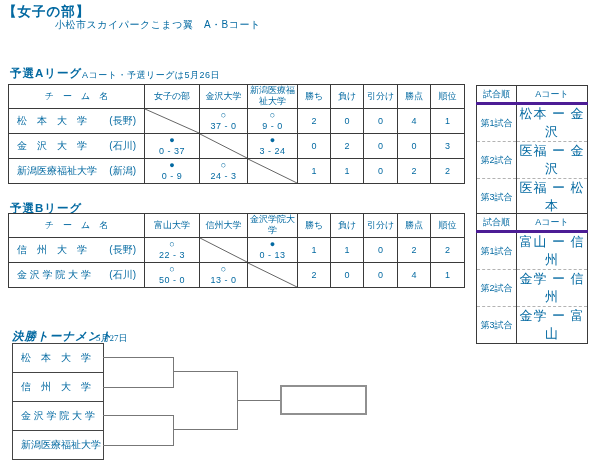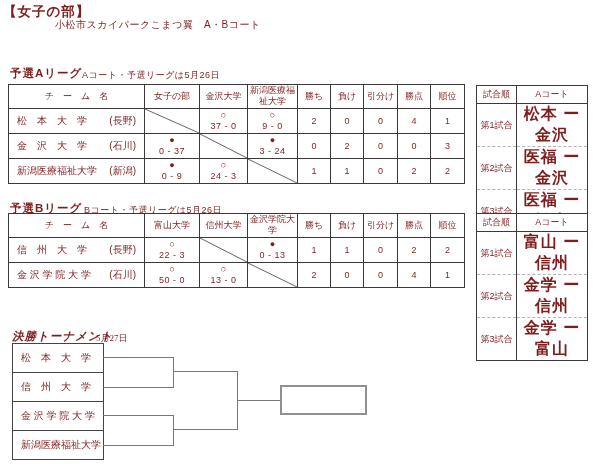--- a/index.html
+++ b/index.html
@@ -1,17 +1,17 @@
 <!DOCTYPE html>
 <html><head>
 <meta charset="utf-8">
 <style>
   html,body{margin:0;padding:0;background:#fff;}
   .page{position:relative;width:600px;height:475px;background:#ffffff;overflow:hidden;
-        font-family:"Liberation Sans","DejaVu Sans",sans-serif;color:#7f1d1d;}
+        font-family:"Liberation Sans","DejaVu Sans",sans-serif;color:#0369a1;}
   .abs{position:absolute;}
   .doc-title{left:3px;top:3px;font-size:13.5px;font-weight:bold;letter-spacing:1px;}
   .doc-line{font-size:10px;letter-spacing:0.5px;}
   .sec-label{font-size:11.5px;font-weight:bold;letter-spacing:1px;}
   .sec-sub{font-size:9px;text-underline-offset:2px;letter-spacing:0.5px;}
 
   table.league{position:absolute;border-collapse:collapse;table-layout:fixed;background:#fff;}
   table.league td,table.league th{border:1px solid #3a3a3a;padding:0;font-weight:normal;overflow:hidden;}
   table.league th{font-size:9px;line-height:1.25;text-align:center;vertical-align:middle;}
   td.teamcell{vertical-align:middle;font-size:10px;}
@@ -20,23 +20,23 @@
   .tpref{white-space:nowrap;}
   td.match{position:relative;text-align:center;vertical-align:middle;font-size:9px;line-height:11px;}
   td.match .sym{font-size:9px;}
   td.match .score{font-size:9px;letter-spacing:0.5px;}
   .diagline{position:absolute;left:0;top:0;width:100%;height:100%;display:block;}
   td.stat{text-align:center;vertical-align:middle;font-size:9px;}
 
   table.sched{position:absolute;border-collapse:collapse;table-layout:fixed;background:#fff;border:1.5px solid #3a3a3a;}
   table.sched td{padding:0;text-align:center;vertical-align:middle;font-size:9px;}
   table.sched td:first-child{border-right:1px solid #3a3a3a;}
-  table.sched tr.shdr td{border-bottom:1px solid #4c1d95;}
+  table.sched tr.shdr td{border-bottom:3px solid #4c1d95;}
   table.sched tr.dashed td{border-top:1px dashed #b3b3b3;}
-  table.sched td.mt{font-weight:bold;font-size:16px;letter-spacing:1px;}
+  table.sched td.mt{font-weight:normal;font-size:13px;letter-spacing:1px;}
 
   table.bkteams{position:absolute;border-collapse:collapse;table-layout:fixed;background:#fff;}
   table.bkteams td{border:1px solid #444;padding:0 0 0 8px;font-size:10px;vertical-align:middle;overflow:hidden;white-space:nowrap;}
   .bk-label{font-size:11.5px;font-weight:bold;letter-spacing:1px;font-style:italic;}
   .bk-date{font-size:9px;font-family:Liberation Serif, serif;}
   .bk-line{position:absolute;}
   .champ-box{position:absolute;border:2px solid #909090;background:#fff;}
 </style>
 </head>
 <body>
@@ -173,21 +173,20 @@
       <td class="mt">医福 ー 金沢</td>
     </tr>
     <tr class="srow dashed" style="height:23px">
       <td>第3試合</td>
       <td class="mt">医福 ー 松本</td>
     </tr>
   </tbody>
     </table>
 
   <div class="abs sec-label" style="left:10px;top:201px">予選Bリーグ</div>
-  <div class="abs sec-sub" style="left:84px;top:204px">Bコート・予選リーグは5月26日</div>
 
   <table class="league" style="left:8px;top:213px;width:456px">
     <colgroup>
         <col style="width:136px">
         <col style="width:55px">
         <col style="width:48px">
         <col style="width:50px">
         <col style="width:33px">
         <col style="width:33px">
         <col style="width:34px">

